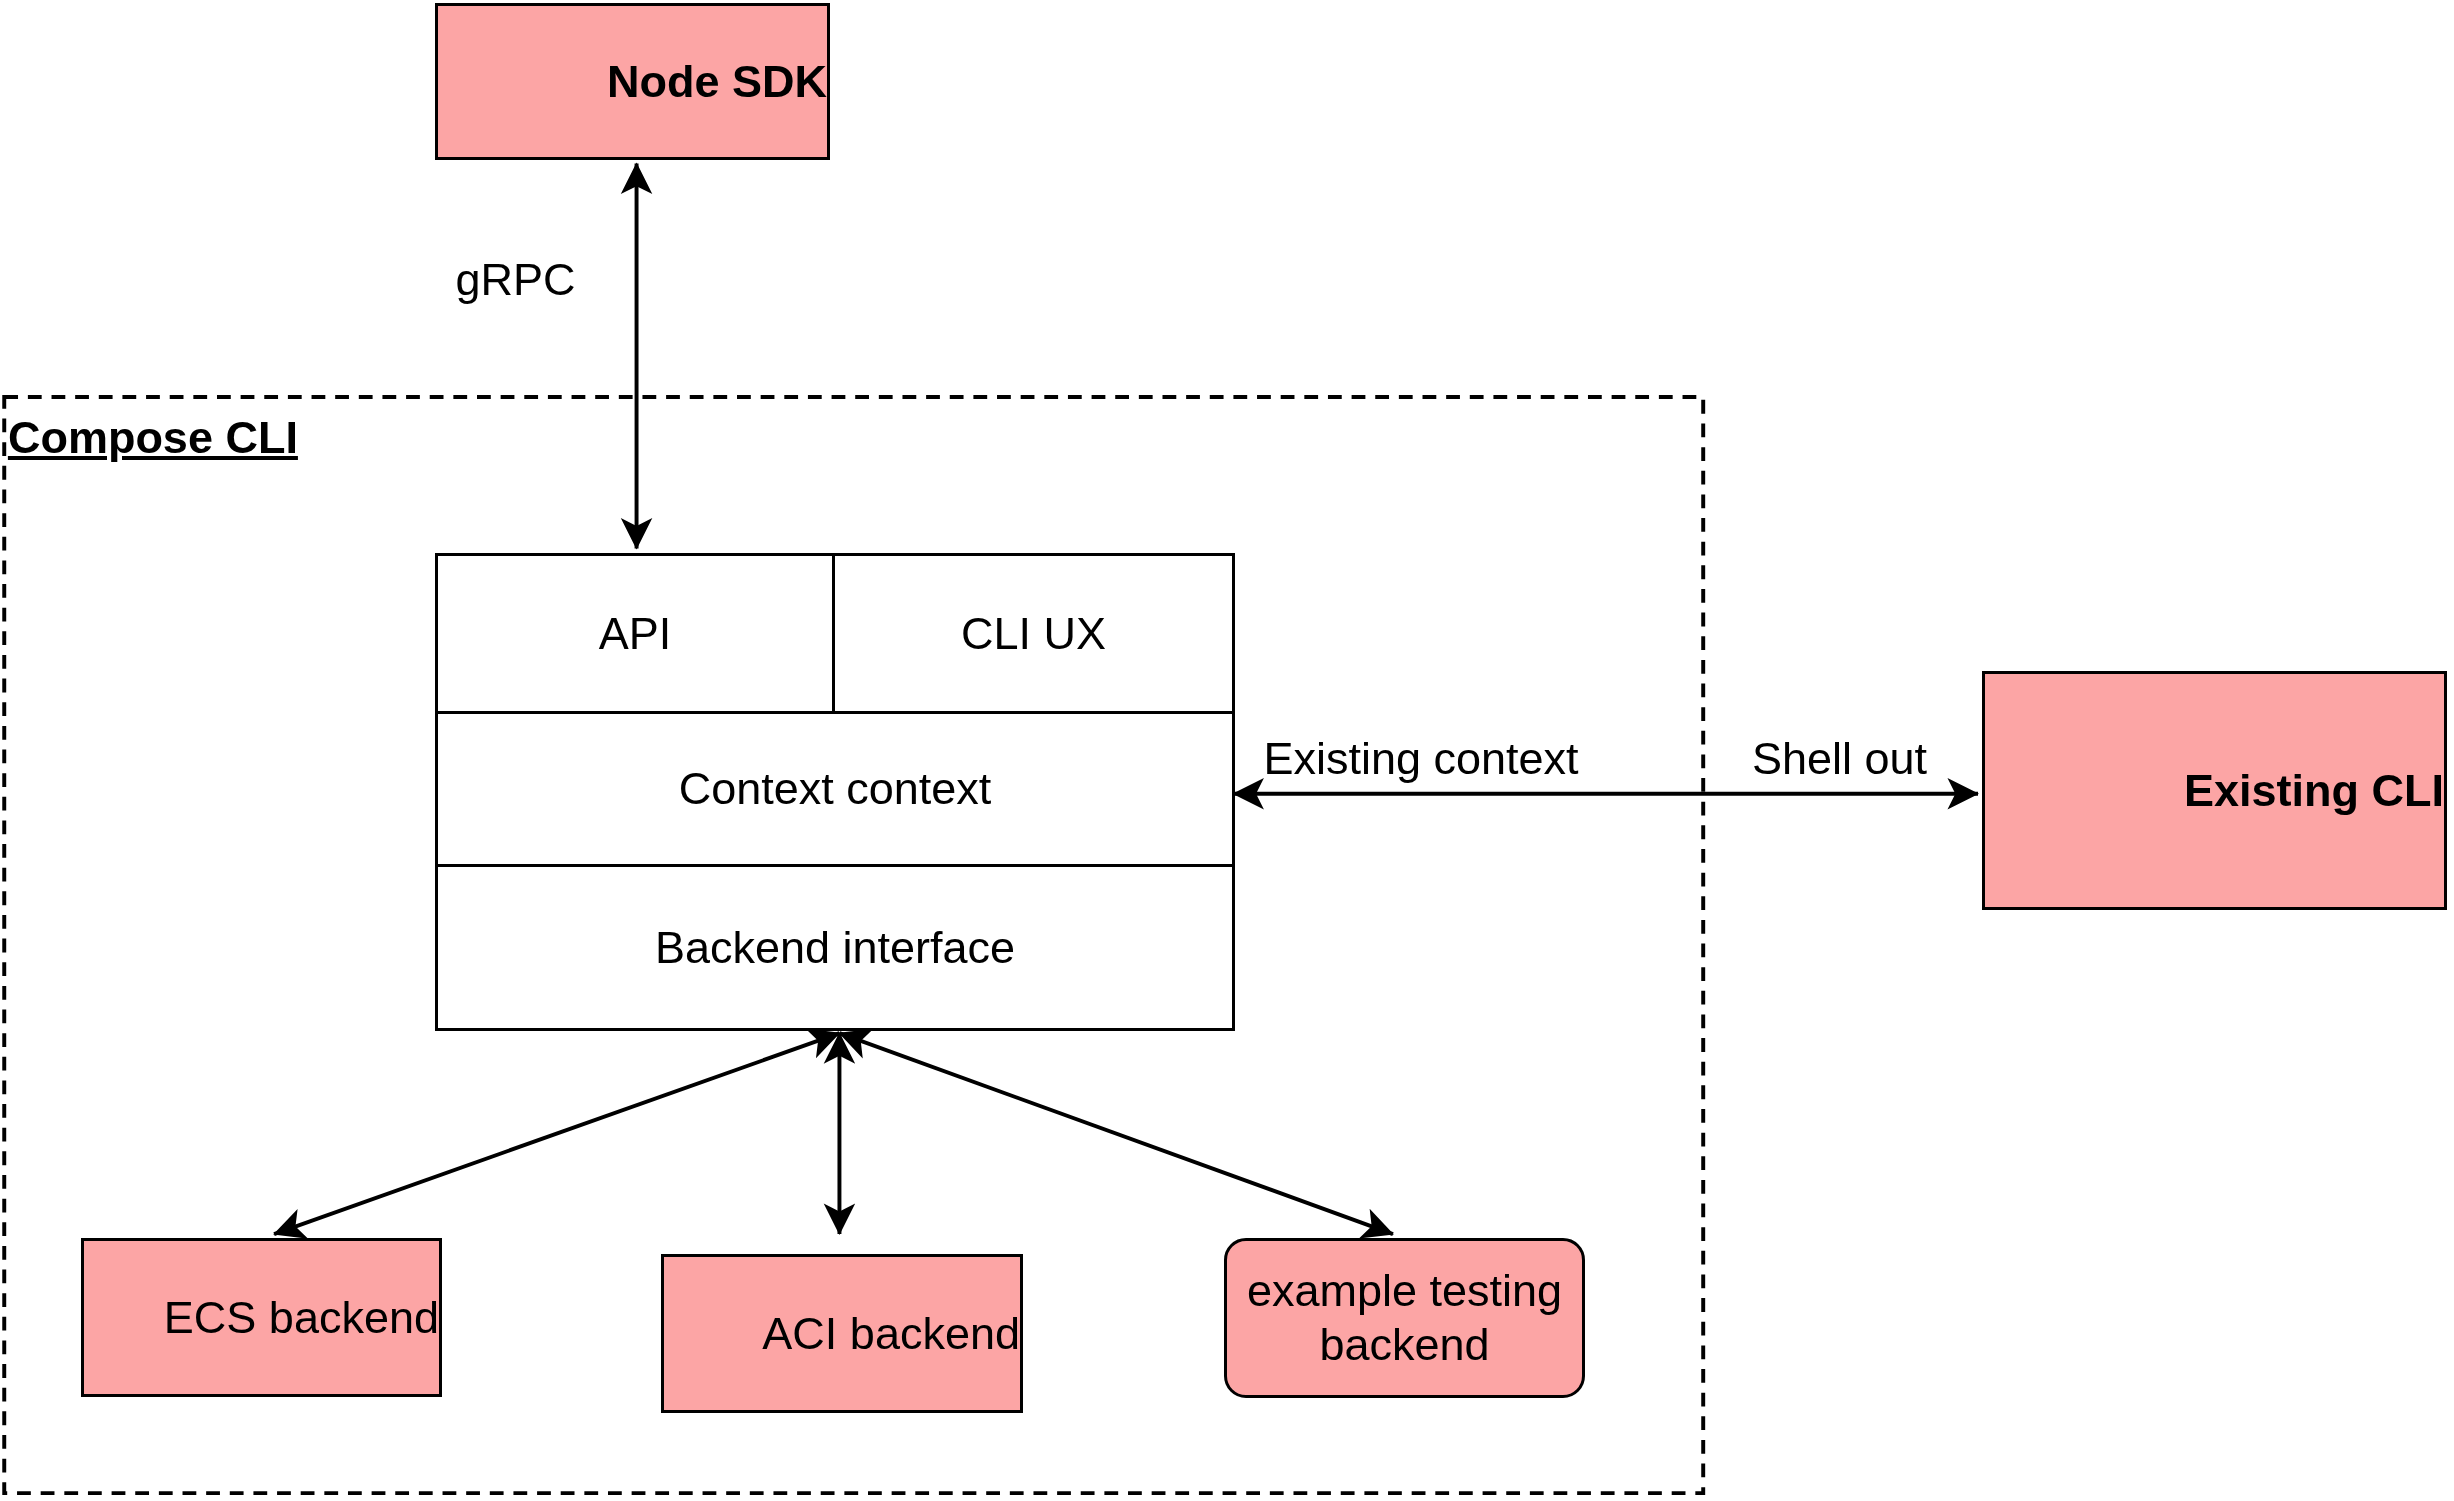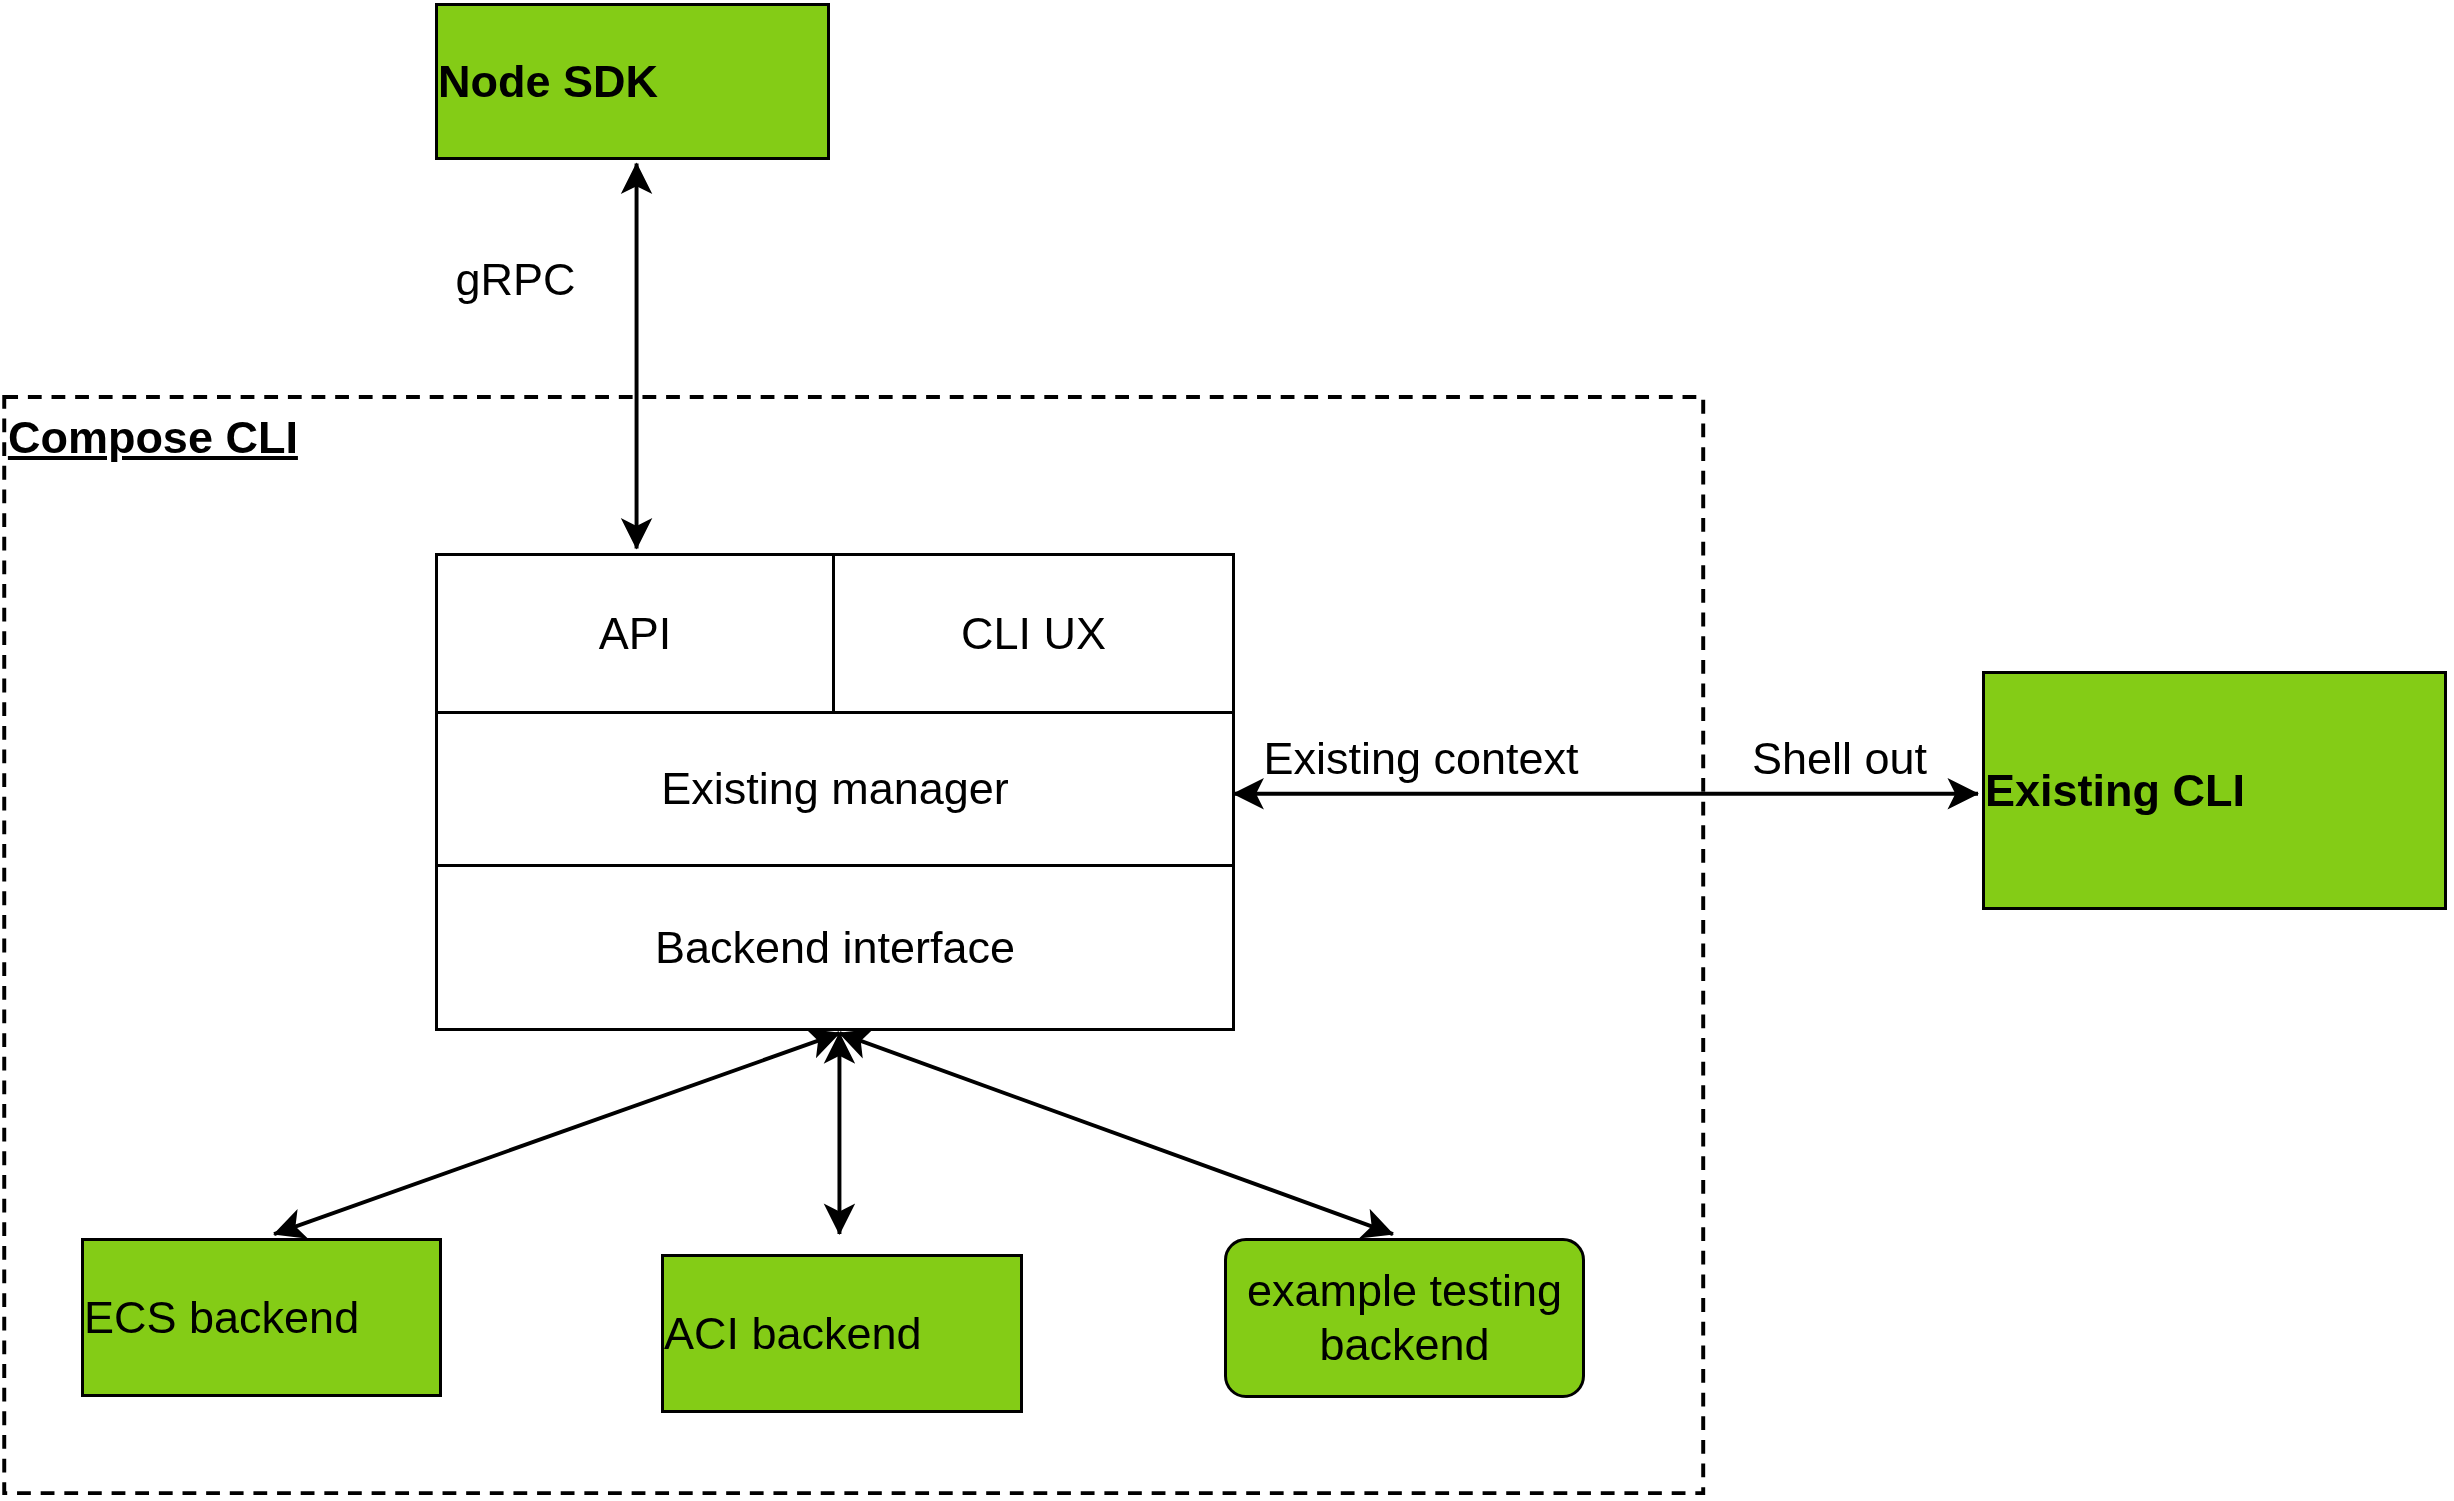--- a/index.html
+++ b/index.html
@@ -20,24 +20,24 @@
     position: absolute;
     left: 0;
     top: 0;
     width: 2455px;
     height: 1501px;
   }
   .node-box {
     position: absolute;
     box-sizing: border-box;
     border: 3.9px solid #000000;
-    background: #84cc16;
+    background: #fca5a5;
     display: flex;
     align-items: center;
-    justify-content: flex-start;
+    justify-content: flex-end;
     text-align: center;
     font-size: 45px;
     line-height: 1.2;
   }
   .bold-label { font-weight: bold; }
 
   
   #node-sdk { left: 435px; top: 3px; width: 395px; height: 157px; }
 
   
@@ -133,21 +133,21 @@
   <div id="central-box">
     <div id="central-row1">
       <div id="cell-api" class="central-cell">
         <span>API</span>
       </div>
       <div id="cell-cliux" class="central-cell">
         <span>CLI UX</span>
       </div>
     </div>
     <div id="central-row2">
-      <span>Existing manager</span>
+      <span>Context context</span>
     </div>
     <div id="central-row3">
       <span>Backend interface</span>
     </div>
   </div>
 
   <div id="ecs-backend" class="node-box">
     <span>ECS backend</span>
   </div>
 

